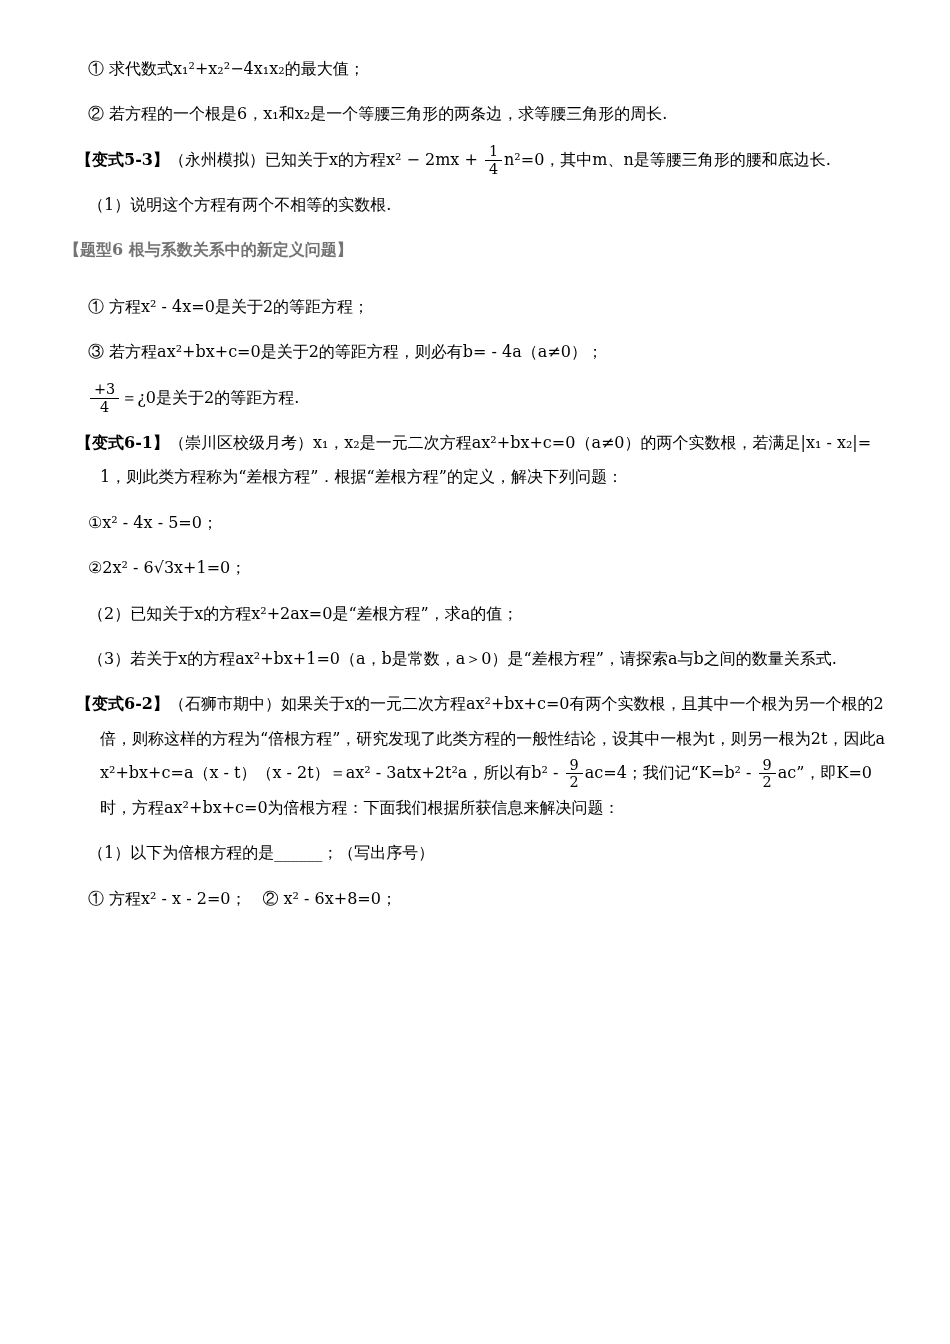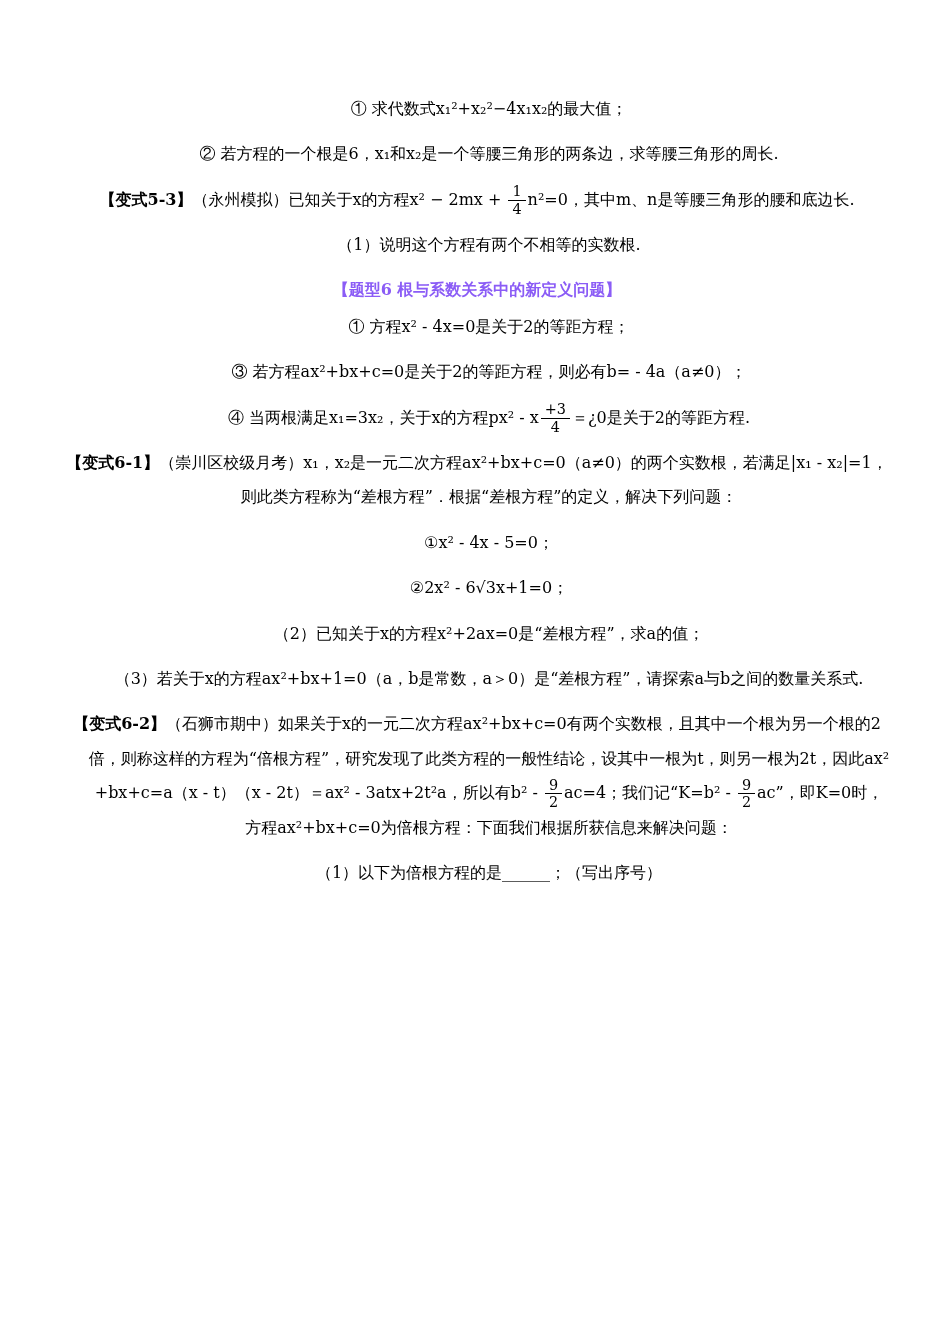--- a/index.html
+++ b/index.html
@@ -1,41 +1,40 @@
 <!DOCTYPE html>
 <html><head>
 <meta charset="utf-8">
 <style>
   html,body{margin:0;padding:0;background:#ffffff;}
   .page{
     width:950px;height:1344px;box-sizing:border-box;
     background:#ffffff;color:#000000;
     font-family:"DejaVu Serif","Liberation Serif",serif;
     font-size:16px;
-    padding:92px 60px 0 64px;
+    padding:52px 60px 0 64px;
     overflow:hidden;
-    text-align:center;
   }
   .para{
     margin:0 0 11px 0;
     line-height:2.15;
     margin-left:24px;           
     word-break:break-all;
   }
   .para.hang{                   
-    margin-left:0;
+    margin-left:12px;
     padding-left:24px;
     text-indent:-24px;
   }
   .label{font-weight:bold;}
   .heading{
-    margin:2px 0 4px 0;
+    margin:2px 0 24px 0;
     margin-left:0;
     font-weight:bold;
-    color:#8b5cf6;
+    color:#737373;
     line-height:2.0;
   }
   .frac{
     display:inline-flex;
     flex-direction:column;
     align-items:center;
     vertical-align:middle;
     line-height:1.15;
     font-size:0.9em;
     margin:0 2px;
@@ -65,21 +64,21 @@
 
   <p class="para heading">【题型6 根与系数关系中的新定义问题】</p>
 
 
   <p class="para">① 方程x² - 4x=0是关于2的等距方程；</p>
 
 
   <p class="para">③ 若方程ax²+bx+c=0是关于2的等距方程，则必有b= - 4a（a≠0）；</p>
 
   <p class="para">
-    <span>④ 当两根满足x₁=3x₂，关于x的方程px² - x</span><span class="frac">
+    <span class="frac">
         <span class="num">+3</span>
         <span class="den">4</span>
       </span><span>＝¿0是关于2的等距方程.</span>
   </p>
 
   <p class="para hang">
     <span class="label">【变式6-1】</span><span>（崇川区校级月考）x₁，x₂是一元二次方程ax²+bx+c=0（a≠0）的两个实数根，若满足|x₁ - x₂|=1，则此类方程称为“差根方程”．根据“差根方程”的定义，解决下列问题：</span>
   </p>
 
 
@@ -96,14 +95,15 @@
         <span class="num">9</span>
         <span class="den">2</span>
       </span><span>ac=4；我们记“K=b² - </span><span class="frac">
         <span class="num">9</span>
         <span class="den">2</span>
       </span><span>ac”，即K=0时，方程ax²+bx+c=0为倍根方程：下面我们根据所获信息来解决问题：</span>
   </p>
 
   <p class="para">（1）以下为倍根方程的是______；（写出序号）</p>
 
+  <p class="para">① 方程x² - x - 2=0；　② x² - 6x+8=0；</p>
 
 </div>
 
 </body></html>

